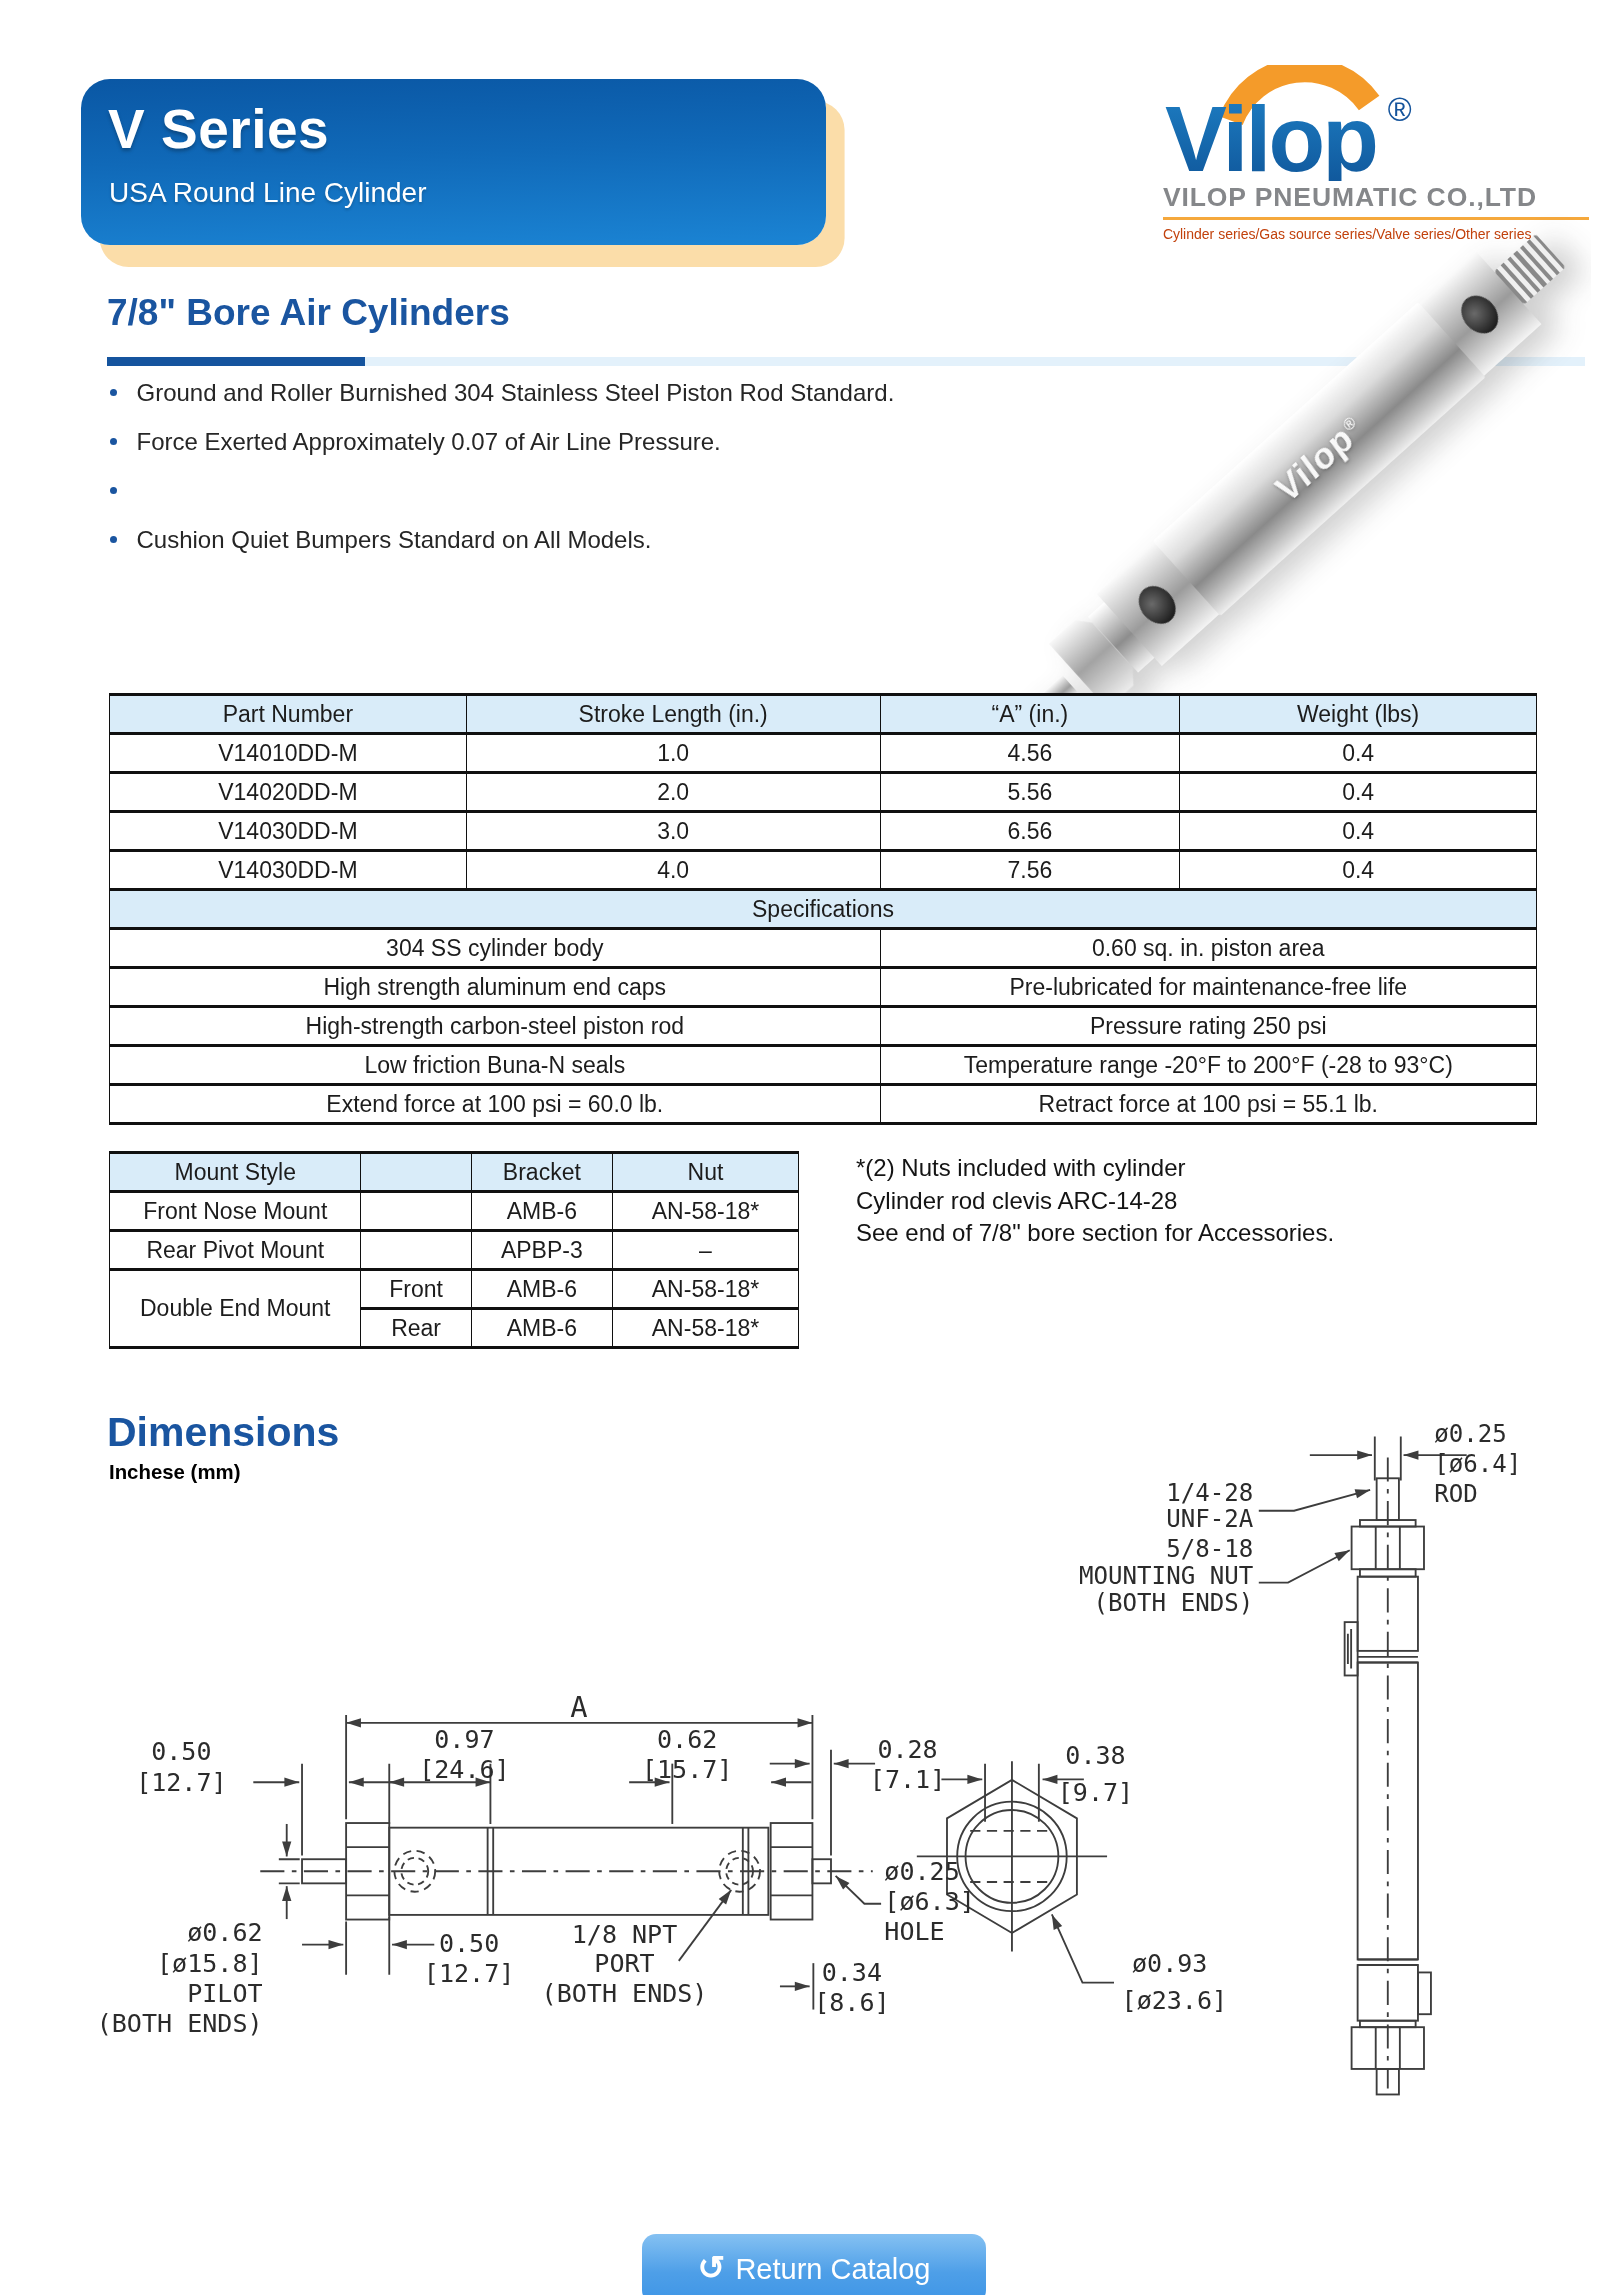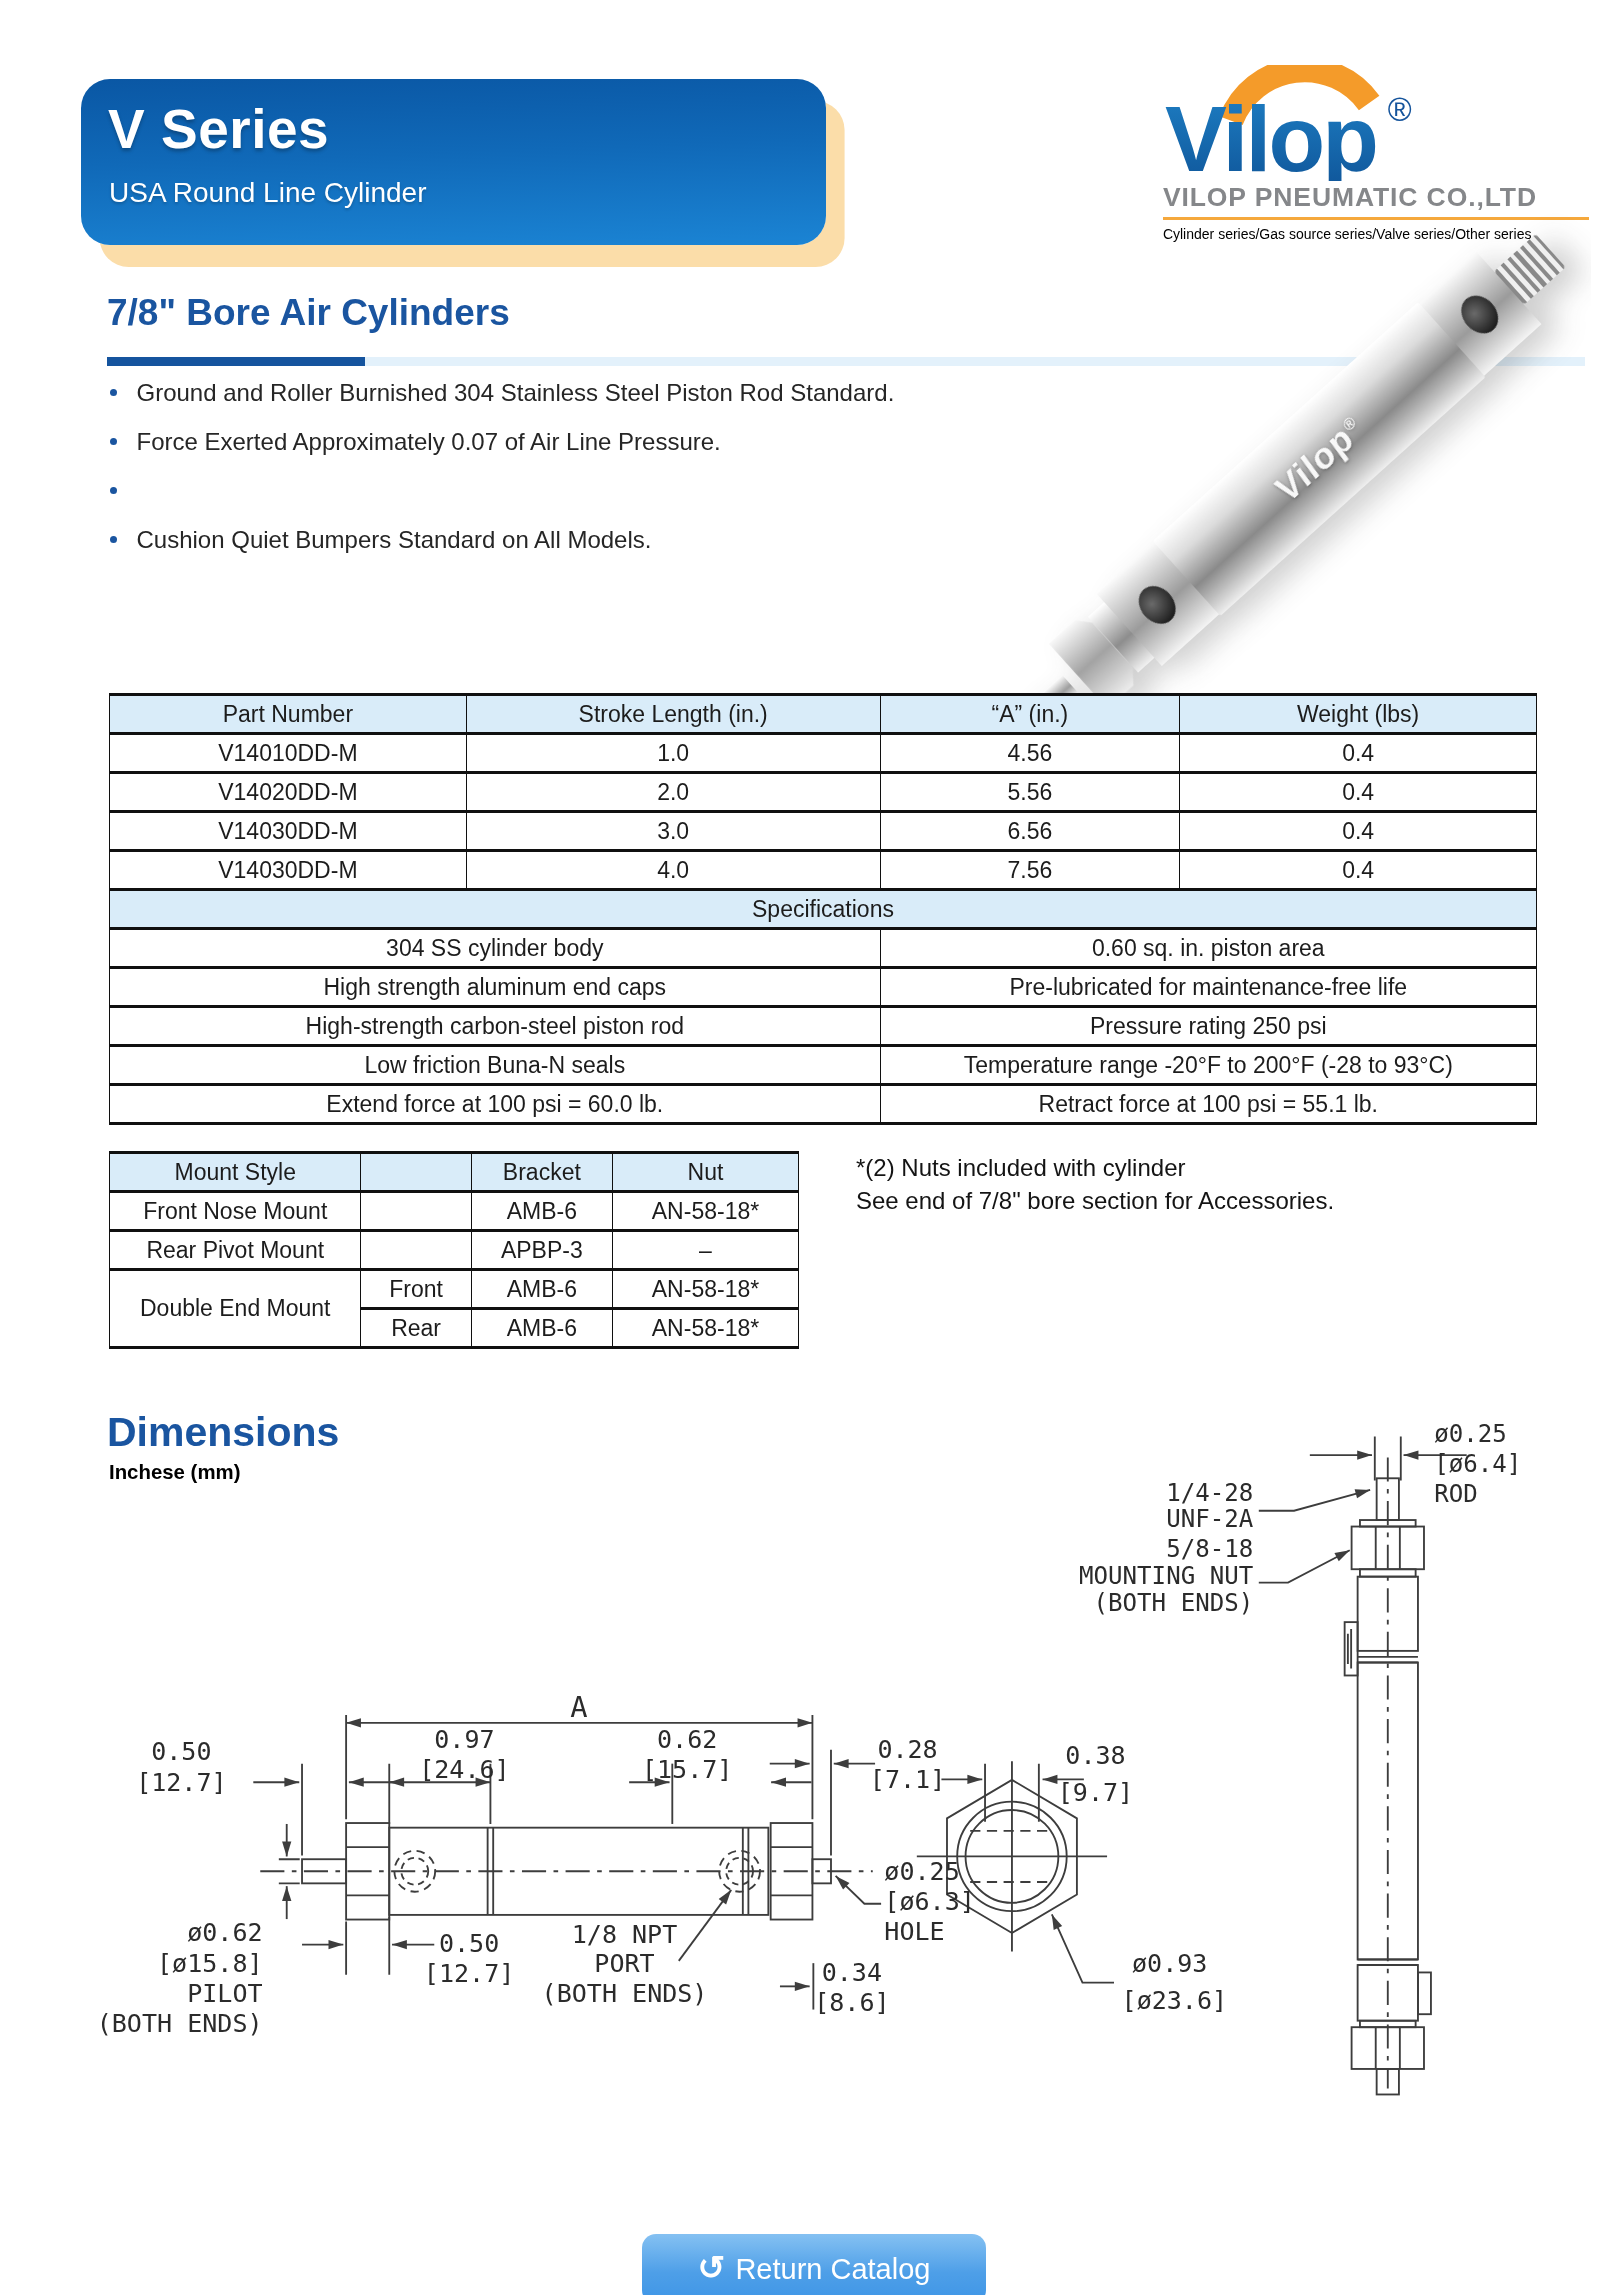--- a/index.html
+++ b/index.html
@@ -12,21 +12,21 @@
           box-shadow:18.6px 22px 0 0 #fbdda9;}
   .banner-title{position:absolute;left:27px;top:17.6px;font-size:55px;font-weight:bold;color:#ffffff;
                 text-shadow:0 2.8px 3.7px rgba(0,0,0,.25);letter-spacing:0.5px;}
   .banner-subtitle{position:absolute;left:28px;top:98px;font-size:28px;color:#ffffff;
                    text-shadow:0 1.9px 2.8px rgba(0,0,0,.2);}
 
   
   .logo{position:absolute;left:1161px;top:65px;width:446px;height:195px;}
   .logo-company{position:absolute;left:1.9px;top:117px;font-size:26.5px;font-weight:bold;color:#85878a;letter-spacing:0.9px;}
   .logo-rule{position:absolute;left:1.9px;top:152px;width:426px;height:3.2px;background:#f5a83c;}
-  .logo-tagline{position:absolute;left:1.9px;top:161px;font-size:14px;color:#000000;}
+  .logo-tagline{position:absolute;left:1.9px;top:161px;font-size:14px;color:#c2410c;}
 
   
   .section-title{position:absolute;left:107px;top:292px;font-size:37px;font-weight:bold;color:#1a55a0;letter-spacing:0;}
   .title-bar{position:absolute;left:107px;top:357px;width:1478px;height:9.3px;background:#e3f1fb;}
   .title-bar-dark{position:absolute;left:0;top:0;width:258px;height:9.3px;background:#15549e;}
   .bullets{position:absolute;left:110px;top:368px;list-style:none;margin:0;padding:0;}
   .bullets li{height:49px;display:flex;align-items:center;font-size:24px;color:#262626;}
   .dot{width:7px;height:7px;border-radius:50%;background:#1a55a0;margin-right:19.5px;flex:0 0 auto;}
 
   
@@ -246,20 +246,21 @@
     <tr>
       <td>Rear</td>
       <td>AMB-6</td>
       <td>AN-58-18*</td>
     </tr>
   </tbody>
     </table>
 
   <div class="notes">
     <div>*(2) Nuts included with cylinder</div>
+    <div>Cylinder rod clevis ARC-14-28</div>
     <div>See end of 7/8" bore section for Accessories.</div>
   </div>
 
   <div class="dim-title">Dimensions</div>
   <div class="dim-units">Inchese (mm)</div>
 
   <svg class="drawing" viewBox="0 0 3496 1500">
     <defs>
       <marker id="arw" markerUnits="userSpaceOnUse" markerWidth="36" markerHeight="24" refX="34" refY="12" orient="auto-start-reverse">
         <path d="M34 12 L2 2 L2 22 Z" fill="#3d3d3d"></path>

